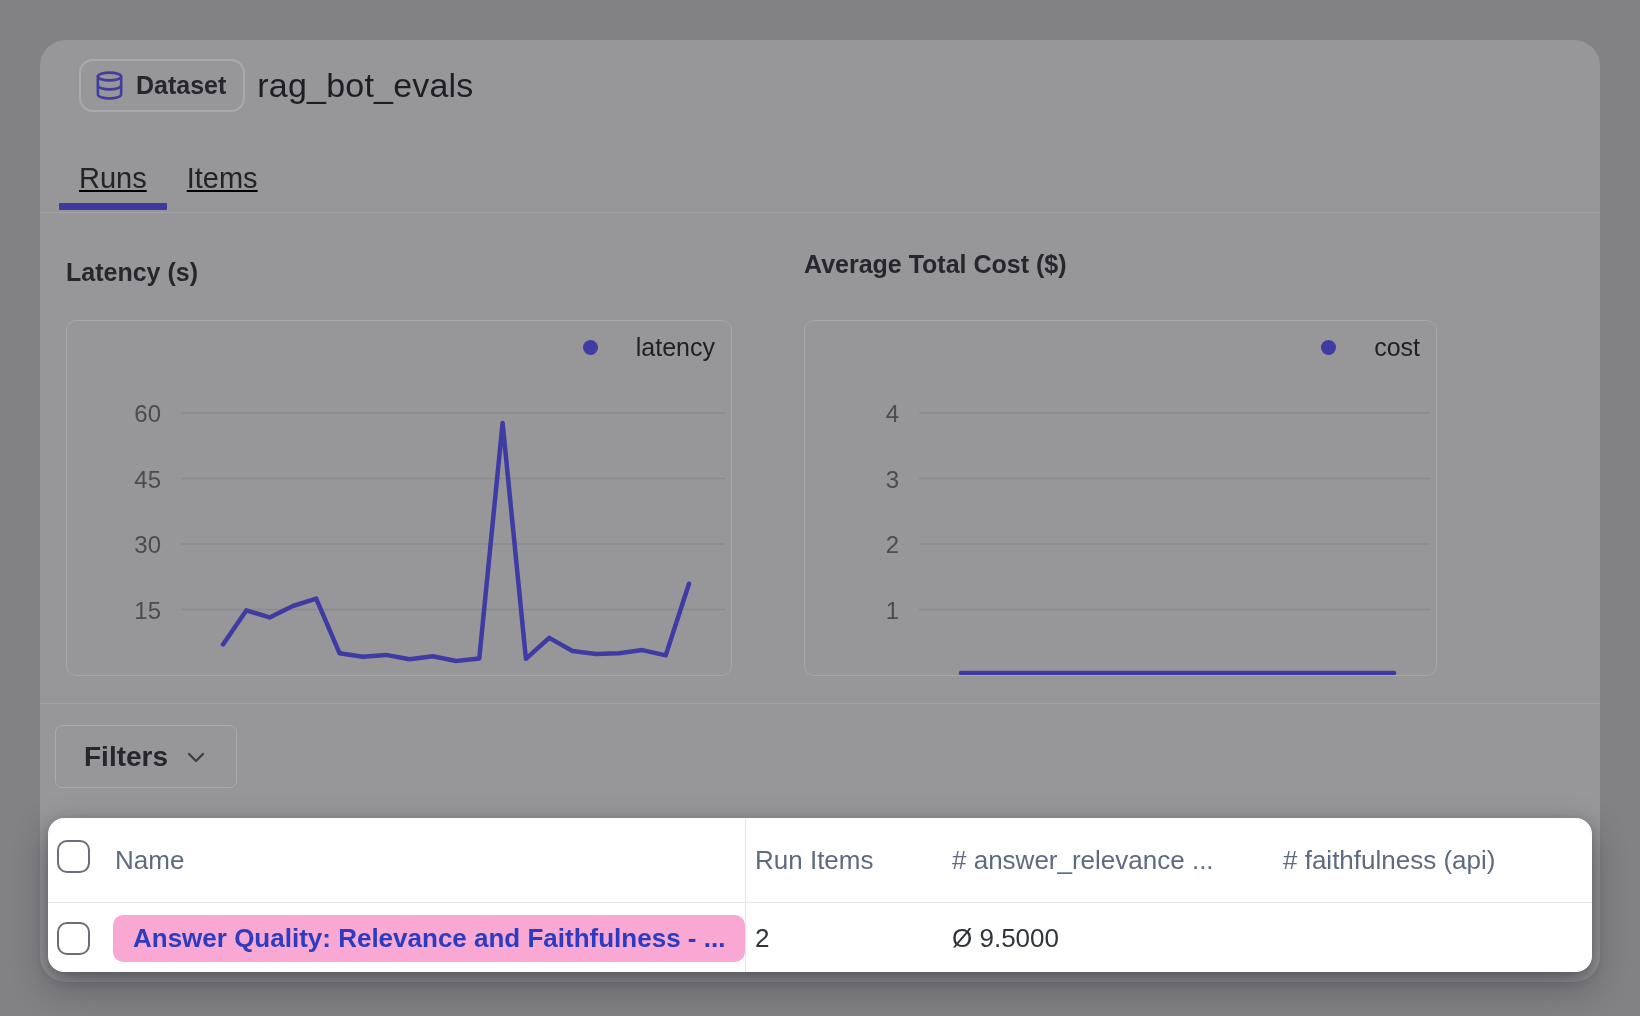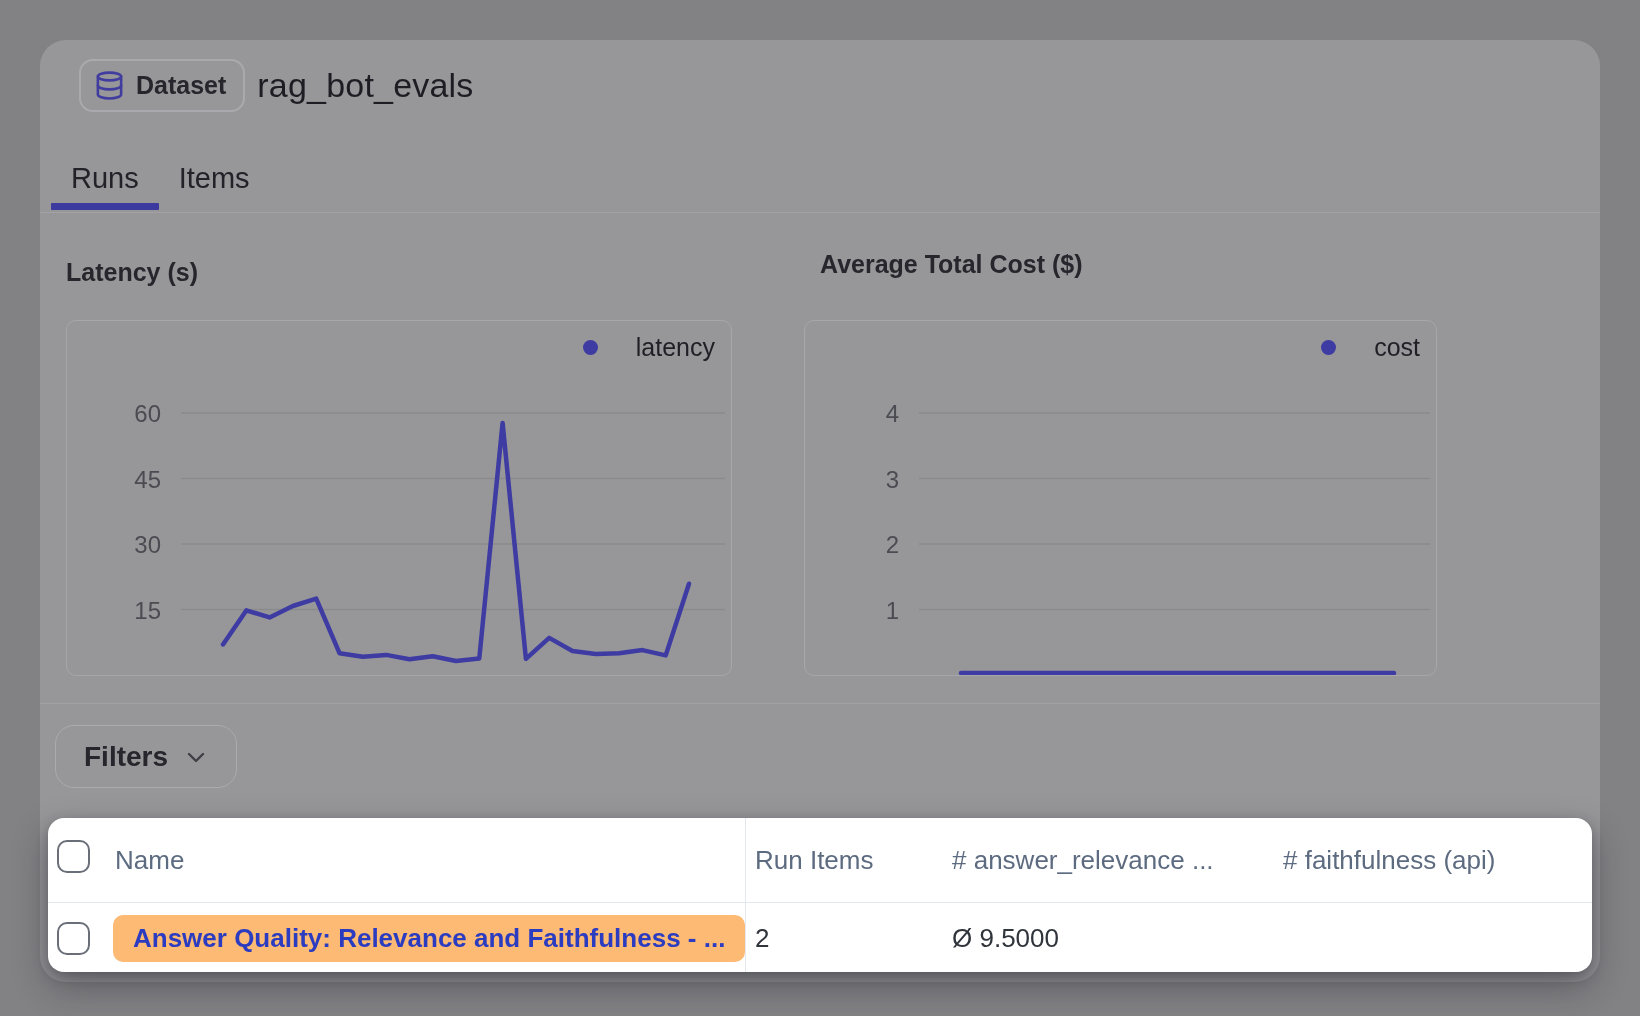--- a/index.html
+++ b/index.html
@@ -18,51 +18,51 @@
   .header-row { position: absolute; left: 25px; top: 19px; display: flex; align-items: center; gap: 12px; margin-left: 14px; }
   .badge {
     display: inline-flex; align-items: center; gap: 11px;
     height: 53px; padding: 0 17px 0 13px;
     border: 2px solid #aaaaae; border-radius: 14px;
   }
   .badge-label { font-size: 25px; font-weight: 700; color: #26262c; }
   .db-icon { width: 31px; height: 31px; display: block; }
   .page-title { font-size: 34px; font-weight: 400; color: #1d1d23; letter-spacing: .2px; }
   
-  .tabs { position: absolute; left: 11px; top: 108px; display: flex; }
+  .tabs { position: absolute; left: 19px; top: 108px; display: flex; text-decoration: underline; }
   .tab {
     position: relative; height: 61px; padding: 0 20px;
     display: flex; align-items: center;
     font-size: 29px; font-weight: 500; color: #222228; cursor: default;
   }
   .tab.active::after {
     content: ""; position: absolute; left: 0; right: 0; bottom: -1px;
     height: 7px; background: #3c3a9e; border-radius: 1px;
   }
   .tabbar-divider { position: absolute; left: 0; right: 0; top: 172px; height: 1px; background: #a2a2a6; }
   
   .chart-title { position: absolute; top: 210px; font-size: 25px; font-weight: 600; color: #26262c; }
   .chart-title.left  { left: 26px; margin-top: 8px; }
-  .chart-title.right { left: 764px; margin-left: 16px; }
+  .chart-title.right { left: 764px; }
   .chart-box {
     position: absolute; top: 280px; height: 356px;
     border: 1.5px solid #a7a7ab; border-radius: 10px;
   }
   .chart-box.left  { left: 26px;  width: 666px; }
   .chart-box.right { left: 764px; width: 633px; }
   .chart-box svg { position: absolute; left: 0; top: 0; display: block; }
   .legend { position: absolute; top: 12px; right: 16px; display: flex; align-items: center; gap: 14px; }
   .legend-dot { width: 15px; height: 15px; border-radius: 50%; background: #3e3ba3; }
   .legend-label { font-size: 25px; font-weight: 500; color: #1f1f25; margin-left: 24px; }
   
   .section-divider { position: absolute; left: 0; right: 0; top: 663px; height: 1px; background: #a2a2a6; }
   .filters-btn {
     position: absolute; left: 15px; top: 685px; height: 63px; padding: 0 28px;
     display: inline-flex; align-items: center; gap: 16px;
-    background: transparent; border: 1.5px solid #ababaf; border-radius: 19px;
+    background: transparent; border: 1.5px solid #ababaf; border-radius: 7px;
     font-family: inherit; font-size: 28px; font-weight: 600; color: #26262c; cursor: pointer;
   }
   .chevron-icon { width: 24px; height: 24px; display: block; margin-top: 3px; }
   
   .table-panel {
     position: absolute; left: 8px; top: 778px; width: 1544px; height: 154px;
     background: #ffffff; border-radius: 16px;
     box-shadow: 0 14px 34px rgba(25,25,35,.38), 0 4px 12px rgba(25,25,35,.28);
   }
   .t-header { position: absolute; left: 0; top: 0; right: 0; height: 85px; }
@@ -83,21 +83,21 @@
     position: absolute; top: 0; height: 100%; display: flex; align-items: center;
     font-size: 26px; font-weight: 400; color: #30353c; white-space: nowrap;
   }
   .col-name { left: 67px; }
   .col-run  { left: 707px; }
   .col-ar   { left: 904px; }
   .col-f    { left: 1235px; }
   .name-pill {
     position: absolute; left: 65px; top: 11px; height: 47px;
     display: inline-flex; align-items: center; padding: 0 20px;
-    background: #fdba74; border-radius: 10px;
+    background: #f9a8d4; border-radius: 10px;
     font-size: 26px; font-weight: 700; color: #2b3cc0; white-space: nowrap; cursor: pointer;
   }
 </style>
 </head>
 <body>
 
 <div class="card">
 
   <div class="header-row">
     <span class="badge">

